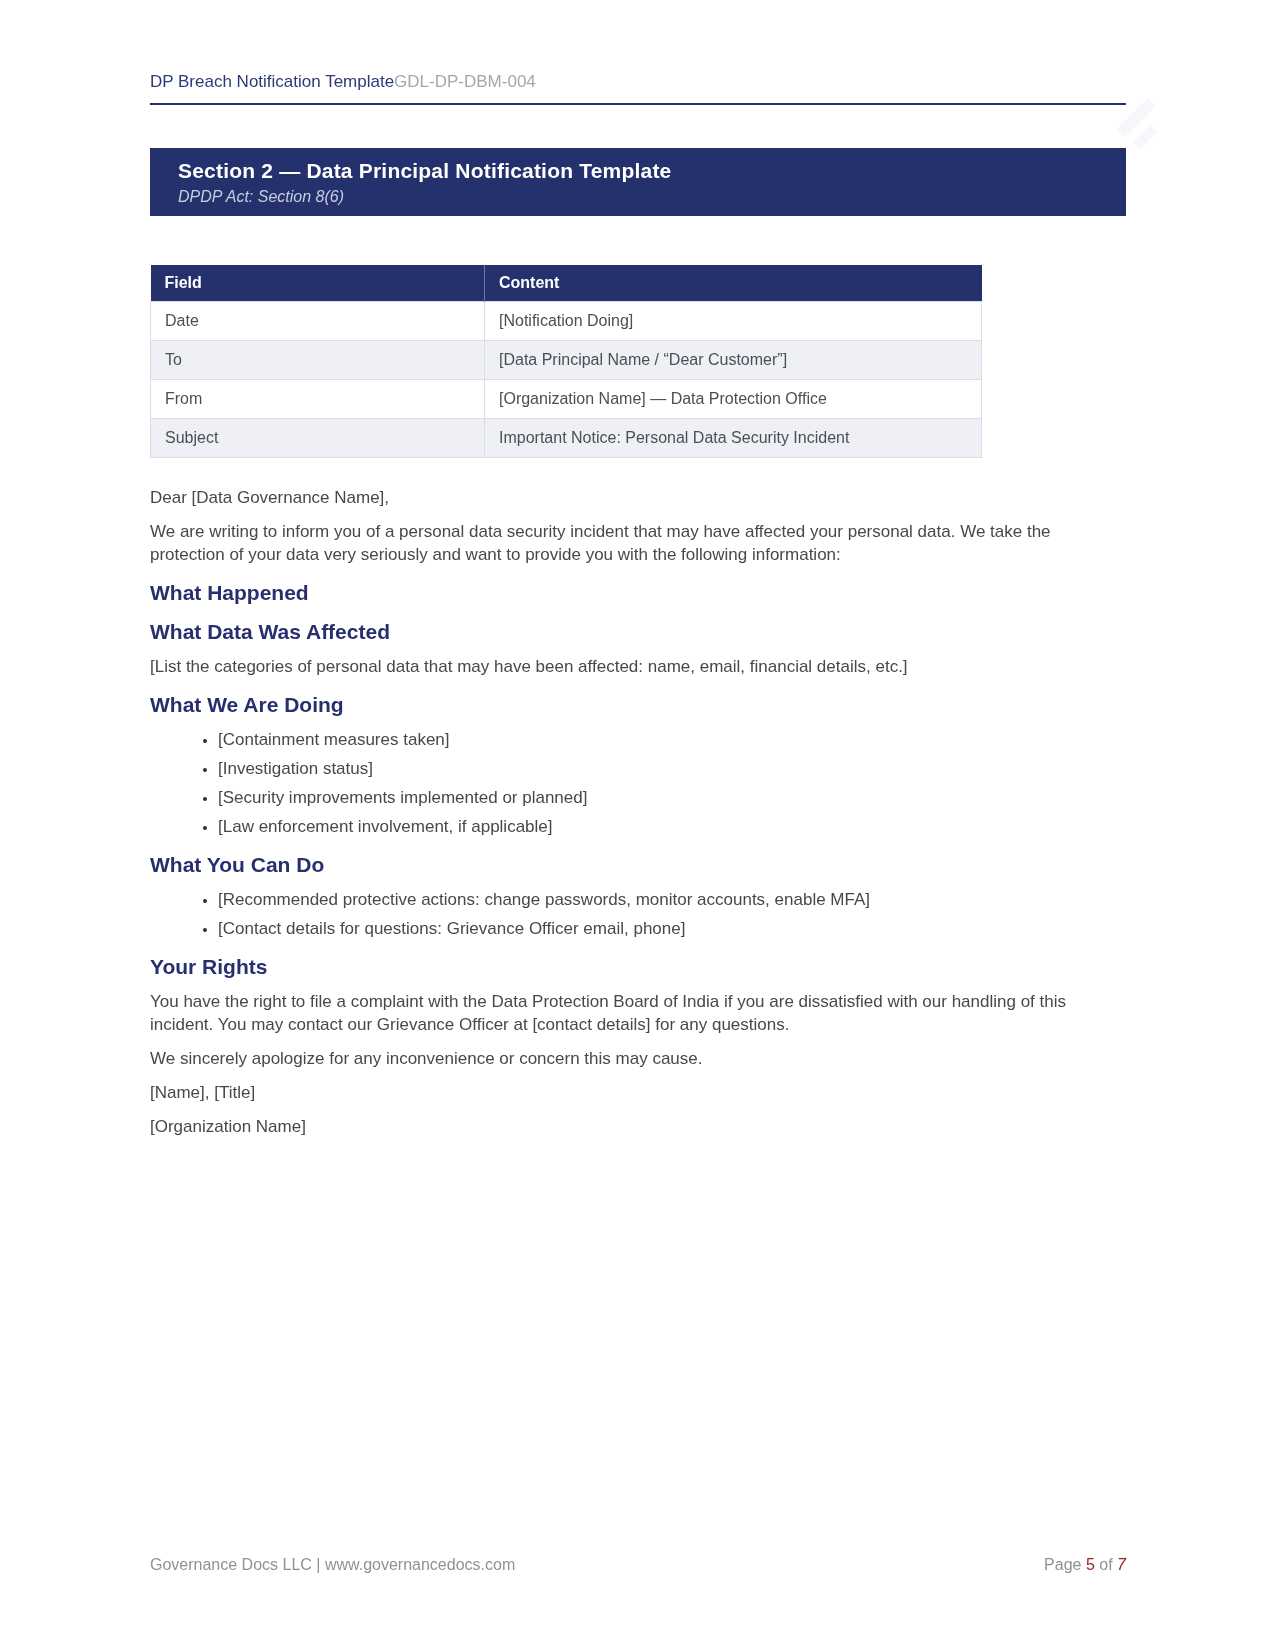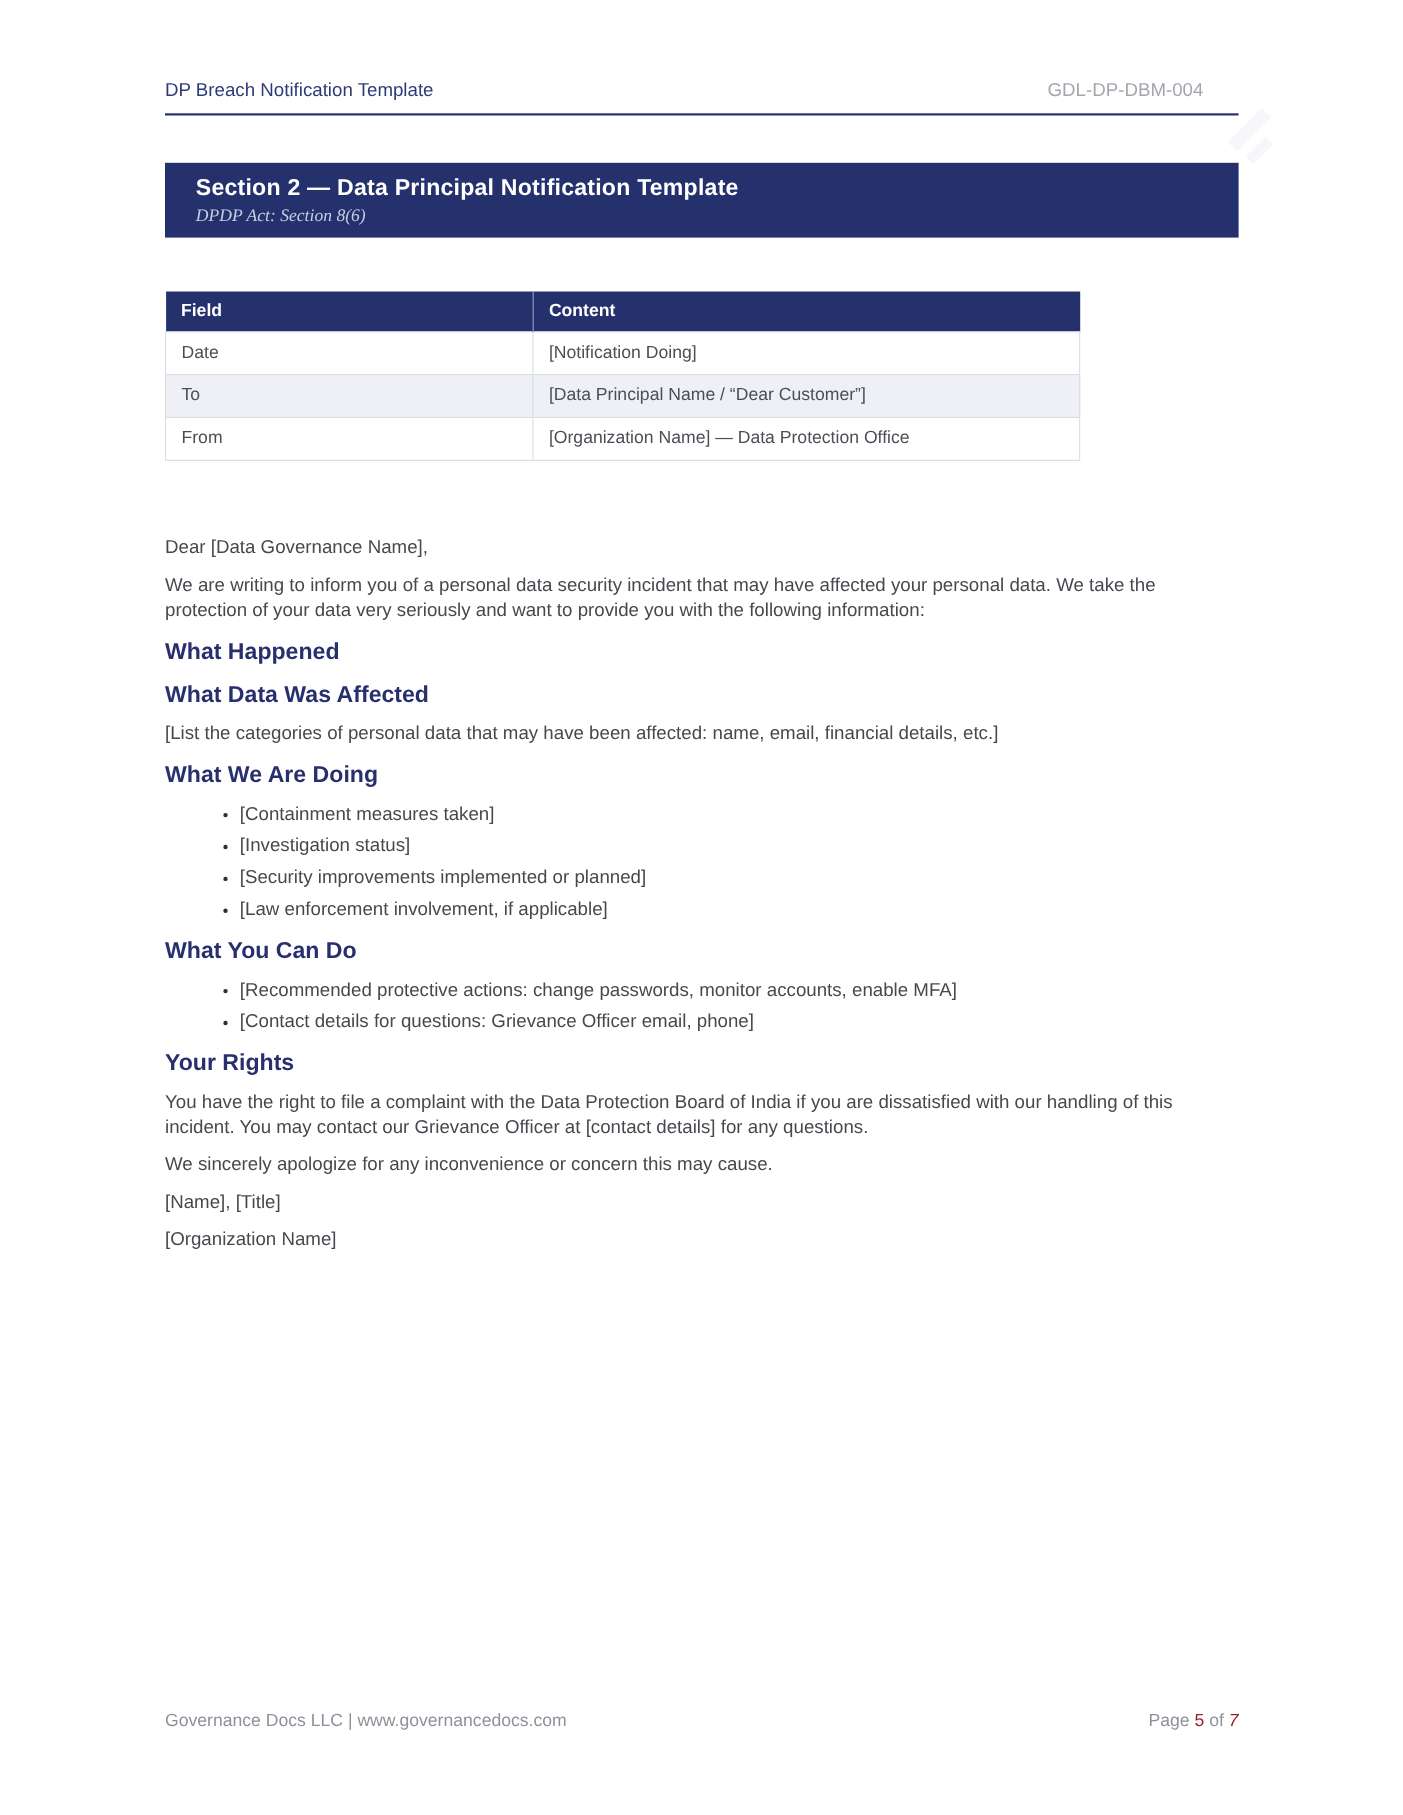--- a/index.html
+++ b/index.html
@@ -20,40 +20,40 @@
     --footer-gray:#8d9299;
     --page-red:#9a2227;
     --row-alt:#eef0f5;
     --border:#dadde5;
     --banner-sub:#c7cde1;
   }
 
   
   .doc-header{
     position:absolute;left:150px;top:72px;width:976px;
-    display:flex;justify-content:space-between;align-items:baseline;
+    display:flex;justify-content:flex-start;align-items:baseline;
     padding-bottom:11px;border-bottom:2px solid var(--navy);
   }
   .doc-header .hdr-title{color:var(--header-title);font-size:17px;}
   .doc-header .hdr-docid{color:var(--muted);font-size:17px;padding-right:32px;}
 
   
   .watermark{position:absolute;left:1108px;top:98px;width:70px;height:60px;pointer-events:none;}
   .watermark .wm1,.watermark .wm2{position:absolute;background:#eef0f5;opacity:.55;}
   .wm1{width:44px;height:12px;left:6px;top:14px;transform:rotate(-45deg);}
   .wm2{width:26px;height:10px;left:24px;top:34px;transform:rotate(-45deg);}
 
   
   .banner{
     position:absolute;left:150px;top:148px;width:976px;height:68px;
     background:var(--navy);color:#ffffff;box-sizing:border-box;
     padding:11px 20px 0 28px;
   }
   .banner-title{font-size:21px;font-weight:bold;letter-spacing:.2px;}
-  .banner-sub{font-size:16px;font-style:italic;color:var(--banner-sub);margin-top:5px;font-family:Liberation Serif, serif;}
+  .banner-sub{font-size:16px;font-style:italic;color:var(--banner-sub);margin-top:5px;}
 
   
   .fields-table{
     position:absolute;left:150px;top:265px;width:832px;
     border-collapse:collapse;font-size:16px;table-layout:fixed;
   }
   .fields-table col.c-field{width:334px;}
   .fields-table th{
     background:var(--navy);color:#ffffff;text-align:left;font-weight:bold;
     padding:9px 14px;border:none;
@@ -125,20 +125,24 @@
         <td>[Notification Doing]</td>
       </tr>
       <tr>
         <td>To</td>
         <td>[Data Principal Name / “Dear Customer”]</td>
       </tr>
       <tr>
         <td>From</td>
         <td>[Organization Name] — Data Protection Office</td>
       </tr>
+      <tr>
+        <td>Subject</td>
+        <td>Important Notice: Personal Data Security Incident</td>
+      </tr>
     </tbody>
   </table>
 
   <div class="content">
     <p>Dear [Data Governance Name],</p>
     <p>We are writing to inform you of a personal data security incident that may have affected your personal data. We take the protection of your data very seriously and want to provide you with the following information:</p>
 
     <h2>What Happened</h2>
 
     <h2>What Data Was Affected</h2>

